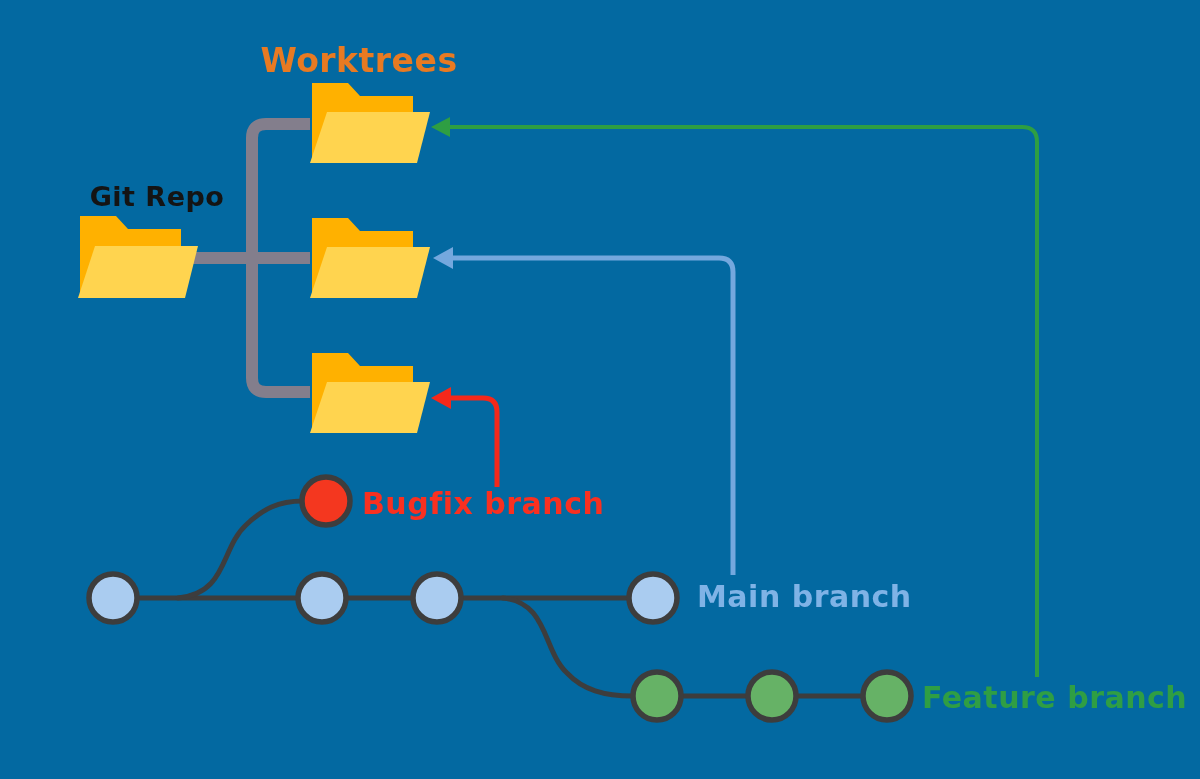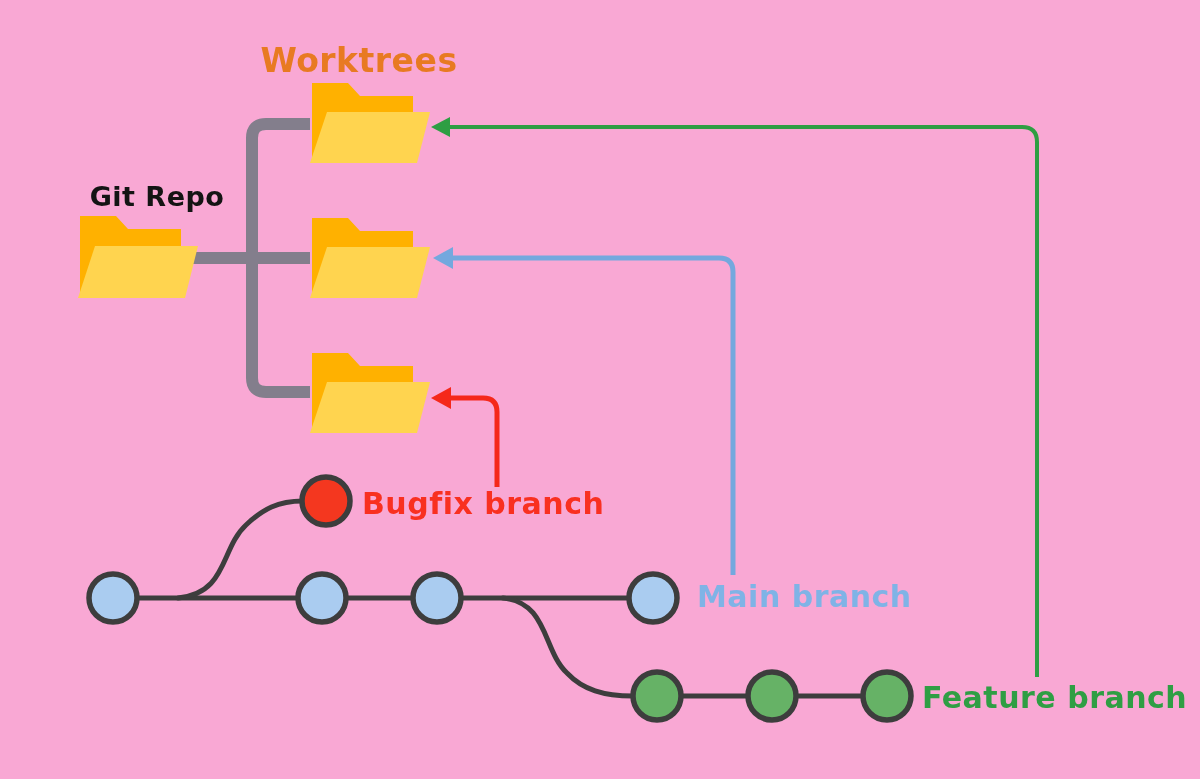--- a/index.html
+++ b/index.html
@@ -5,21 +5,21 @@
   html, body {
     margin: 0;
     padding: 0;
     background: #ffffff;
     font-family: "DejaVu Sans", "Liberation Sans", sans-serif;
   }
   #canvas {
     position: relative;
     width: 1200px;
     height: 779px;
-    background: #f9a8d4;
+    background: #0369a1;
     overflow: hidden;
   }
   svg { display: block; }
   text {
     font-family: "DejaVu Sans", "Liberation Sans", sans-serif;
     font-weight: 700;
   }
   .title-text   { font-size: 33px; letter-spacing: 0.5px; }
   .repo-text    { font-size: 27px; letter-spacing: 0.5px; }
   .branch-text  { font-size: 30px; letter-spacing: 0.5px; }

